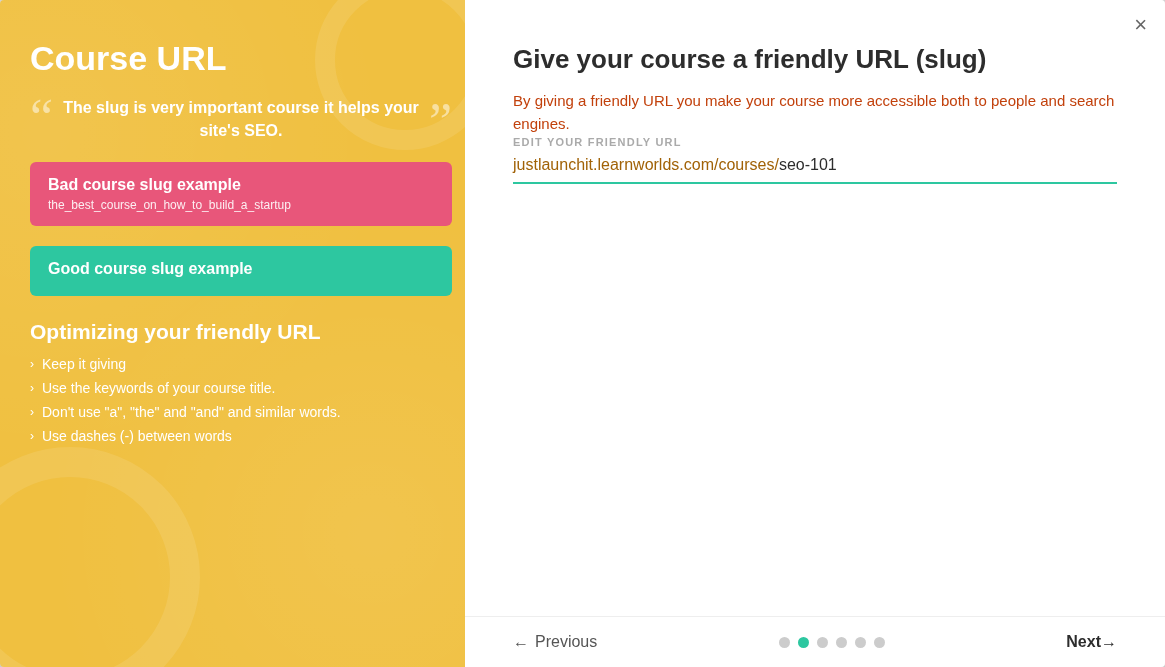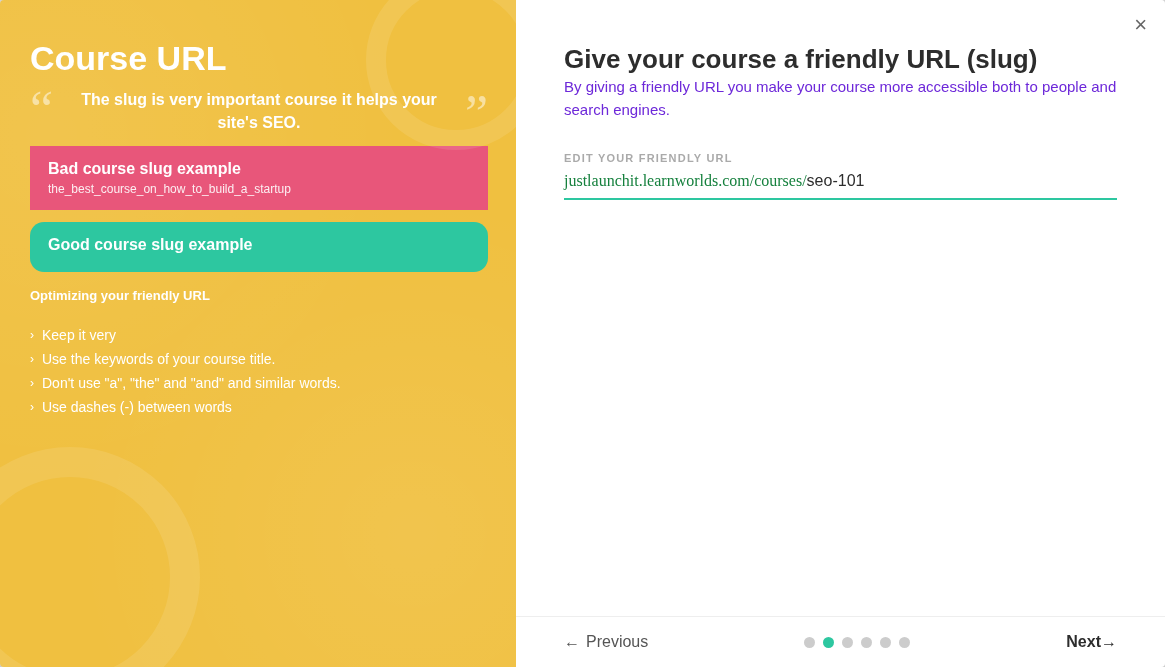--- a/index.html
+++ b/index.html
@@ -15,29 +15,29 @@
       width: 1165px;
       height: 667px;
       display: flex;
       border-radius: 4px;
       overflow: hidden;
       box-shadow: 0 4px 30px rgba(0,0,0,0.3);
       position: relative;
     }
     
     .left-panel {
-      width: 516px;
+      width: 465px;
       background-color: #f0c040;
       background-image:
         radial-gradient(circle at 10% 20%, rgba(255,255,255,0.07) 0%, transparent 50%),
         radial-gradient(circle at 80% 80%, rgba(255,255,255,0.07) 0%, transparent 50%);
-      padding: 40px 28px 30px 30px;
+      padding: 40px 13px 30px 30px;
       display: flex;
       flex-direction: column;
-      gap: 12px;
+      gap: 20px;
       position: relative;
       overflow: hidden;
     }
     
     .left-panel::before {
       content: '';
       position: absolute;
       width: 200px; height: 200px;
       border-radius: 50%;
       border: 30px solid rgba(255,255,255,0.1);
@@ -78,47 +78,47 @@
     .quote-text {
       font-size: 16px;
       font-weight: 700;
       color: #fff;
       text-align: center;
       line-height: 1.4;
       flex: 1;
     }
     .slug-example-bad {
       background: #e8567a;
-      border-radius: 0;
+      border-radius: 6px;
       padding: 14px 18px;
       color: #fff;
     }
     .slug-example-good {
       background: #2dc7a0;
-      border-radius: 14px;
+      border-radius: 6px;
       padding: 14px 18px;
       color: #fff;
     }
     .example-title {
       font-size: 16px;
       font-weight: 700;
       margin-bottom: 4px;
     }
     .example-value {
       font-size: 12px;
       opacity: 0.9;
     }
     .optimize-section {
       margin-top: 4px;
     }
     .optimize-title {
-      font-size: 13px;
+      font-size: 21px;
       font-weight: 700;
       color: #fff;
-      margin-bottom: 24px;
+      margin-bottom: 12px;
     }
     .optimize-list {
       list-style: none;
       display: flex;
       flex-direction: column;
       gap: 8px;
     }
     .optimize-list li {
       display: flex;
       align-items: center;
@@ -150,49 +150,48 @@
     }
     .right-content {
       flex: 1;
       padding: 44px 48px 20px 48px;
       overflow-y: auto;
     }
     .right-title {
       font-size: 26px;
       font-weight: 600;
       color: #2d2d2d;
+      margin-bottom: 14px;
     }
     .right-subtitle {
       font-size: 15px;
-      color: #6d28d9;
+      color: #c2410c;
       line-height: 1.55;
-      margin-bottom: 30px;
     }
     .field-label {
       font-size: 11px;
       font-weight: 600;
       letter-spacing: 1.2px;
       color: #aaa;
       text-transform: uppercase;
     }
     .url-input-row {
       display: flex;
       align-items: stretch;
       border-bottom: 2px solid #2dc7a0;
     }
     .url-prefix {
       font-size: 16px;
-      color: #15803d;
+      color: #a16207;
       padding: 8px 0 8px 0;
       white-space: nowrap;
       border: none;
       background: transparent;
       outline: none;
       min-width: 0;
-      font-family: Liberation Serif, serif;
     }
     .url-slug-input {
       flex: 1;
       font-size: 16px;
       font-weight: 400;
       color: #2d2d2d;
       border: none;
       outline: none;
       padding: 8px 0;
       background: transparent;
@@ -263,21 +262,21 @@
 
     <div class="slug-example-good">
       <div class="example-title">Good course slug example</div>
     </div>
 
     <div class="optimize-section">
       <div class="optimize-title">Optimizing your friendly URL</div>
       <ul class="optimize-list">
         <li>
             <span class="chevron">›</span>
-            <span>Keep it very</span>
+            <span>Keep it giving</span>
           </li>
         <li>
             <span class="chevron">›</span>
             <span>Use the keywords of your course title.</span>
           </li>
         <li>
             <span class="chevron">›</span>
             <span>Don't use "a", "the" and "and" and similar words.</span>
           </li>
         <li>

